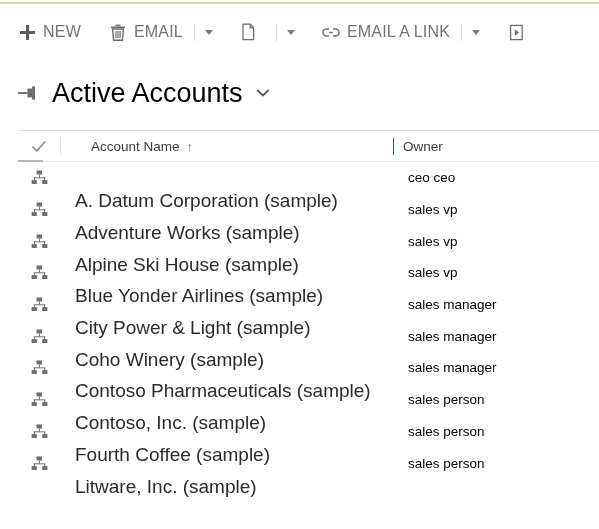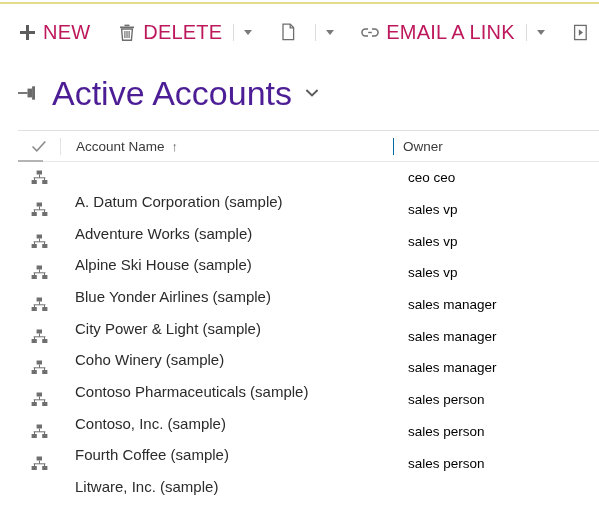--- a/index.html
+++ b/index.html
@@ -56,23 +56,23 @@
     display: inline-flex;
     align-items: center;
     justify-content: center;
     width: 18px;
     height: 18px;
     margin-right: 7px;
     flex: 0 0 auto;
     color: #767676;
   }
   .cmd-label {
-    font-size: 20px;
+    font-size: 16px;
     letter-spacing: 0.2px;
-    color: #be185d;
+    color: #737373;
     line-height: 1;
   }
   .cmd-sep {
     width: 1px;
     height: 17px;
     background: #dcdcdc;
     margin: 0 1px;
     flex: 0 0 auto;
   }
   .cmd-caret {
@@ -105,23 +105,23 @@
     height: 26px;
     margin-left: 16px;
     margin-right: 10px;
     display: flex;
     align-items: center;
     justify-content: center;
     color: #6b6b6b;
     flex: 0 0 auto;
   }
   .view-title {
-    font-size: 34px;
+    font-size: 27px;
     font-weight: 300;
-    color: #4c1d95;
+    color: #000000;
     line-height: 1;
     letter-spacing: 0px;
     cursor: pointer;
   }
   .title-caret {
     margin-left: 12px;
     display: flex;
     align-items: center;
     justify-content: center;
     width: 16px;
@@ -162,21 +162,21 @@
     cursor: pointer;
     color: #7a7a7a;
   }
   .col-name {
     flex: 0 0 333px;
     width: 333px;
     display: flex;
     align-items: center;
     border-left: 1px solid #e3e3e3;
     height: 17px;
-    padding-left: 15px;
+    padding-left: 30px;
     box-sizing: border-box;
     cursor: pointer;
   }
   .col-owner {
     flex: 1 1 auto;
     display: flex;
     align-items: center;
     border-left: 1px solid #0369a1;
     height: 17px;
     padding-left: 9px;
@@ -206,21 +206,21 @@
     display: flex;
     align-items: center;
     justify-content: center;
     color: #6f6f6f;
   }
   .cell-name {
     flex: 0 0 333px;
     width: 333px;
     box-sizing: border-box;
     padding-left: 15px;
-    font-size: 15px;
+    font-size: 19px;
     color: #2b2b2b;
     white-space: nowrap;
     overflow: hidden;
     margin-top: 47px;
   }
   .cell-owner {
     flex: 1 1 auto;
     box-sizing: border-box;
     padding-left: 15px;
     font-size: 13.5px;
@@ -253,21 +253,21 @@
       <span class="cmd-icon">
         <svg width="16" height="17" viewBox="0 0 16 17">
           <rect x="1" y="2.5" width="14" height="1.6" fill="#6e6e6e"></rect>
           <rect x="5.5" y="0.6" width="5" height="1.6" fill="#6e6e6e"></rect>
           <path d="M2.6 5 L13.4 5 L12.4 16.2 L3.6 16.2 Z" fill="none" stroke="#6e6e6e" stroke-width="1.4"></path>
           <rect x="5.3" y="7" width="1.2" height="7" fill="#6e6e6e"></rect>
           <rect x="7.4" y="7" width="1.2" height="7" fill="#6e6e6e"></rect>
           <rect x="9.5" y="7" width="1.2" height="7" fill="#6e6e6e"></rect>
         </svg>
       </span>
-      <span class="cmd-label">DELETE</span>
+      <span class="cmd-label">EMAIL</span>
     </div>
     <div class="cmd-sep"></div>
     <div class="cmd-caret">
       <span class="caret-tri"></span>
     </div>
   </div>
 
   <div class="cmd-group">
     <div class="cmd-btn">
       <span class="cmd-icon">

